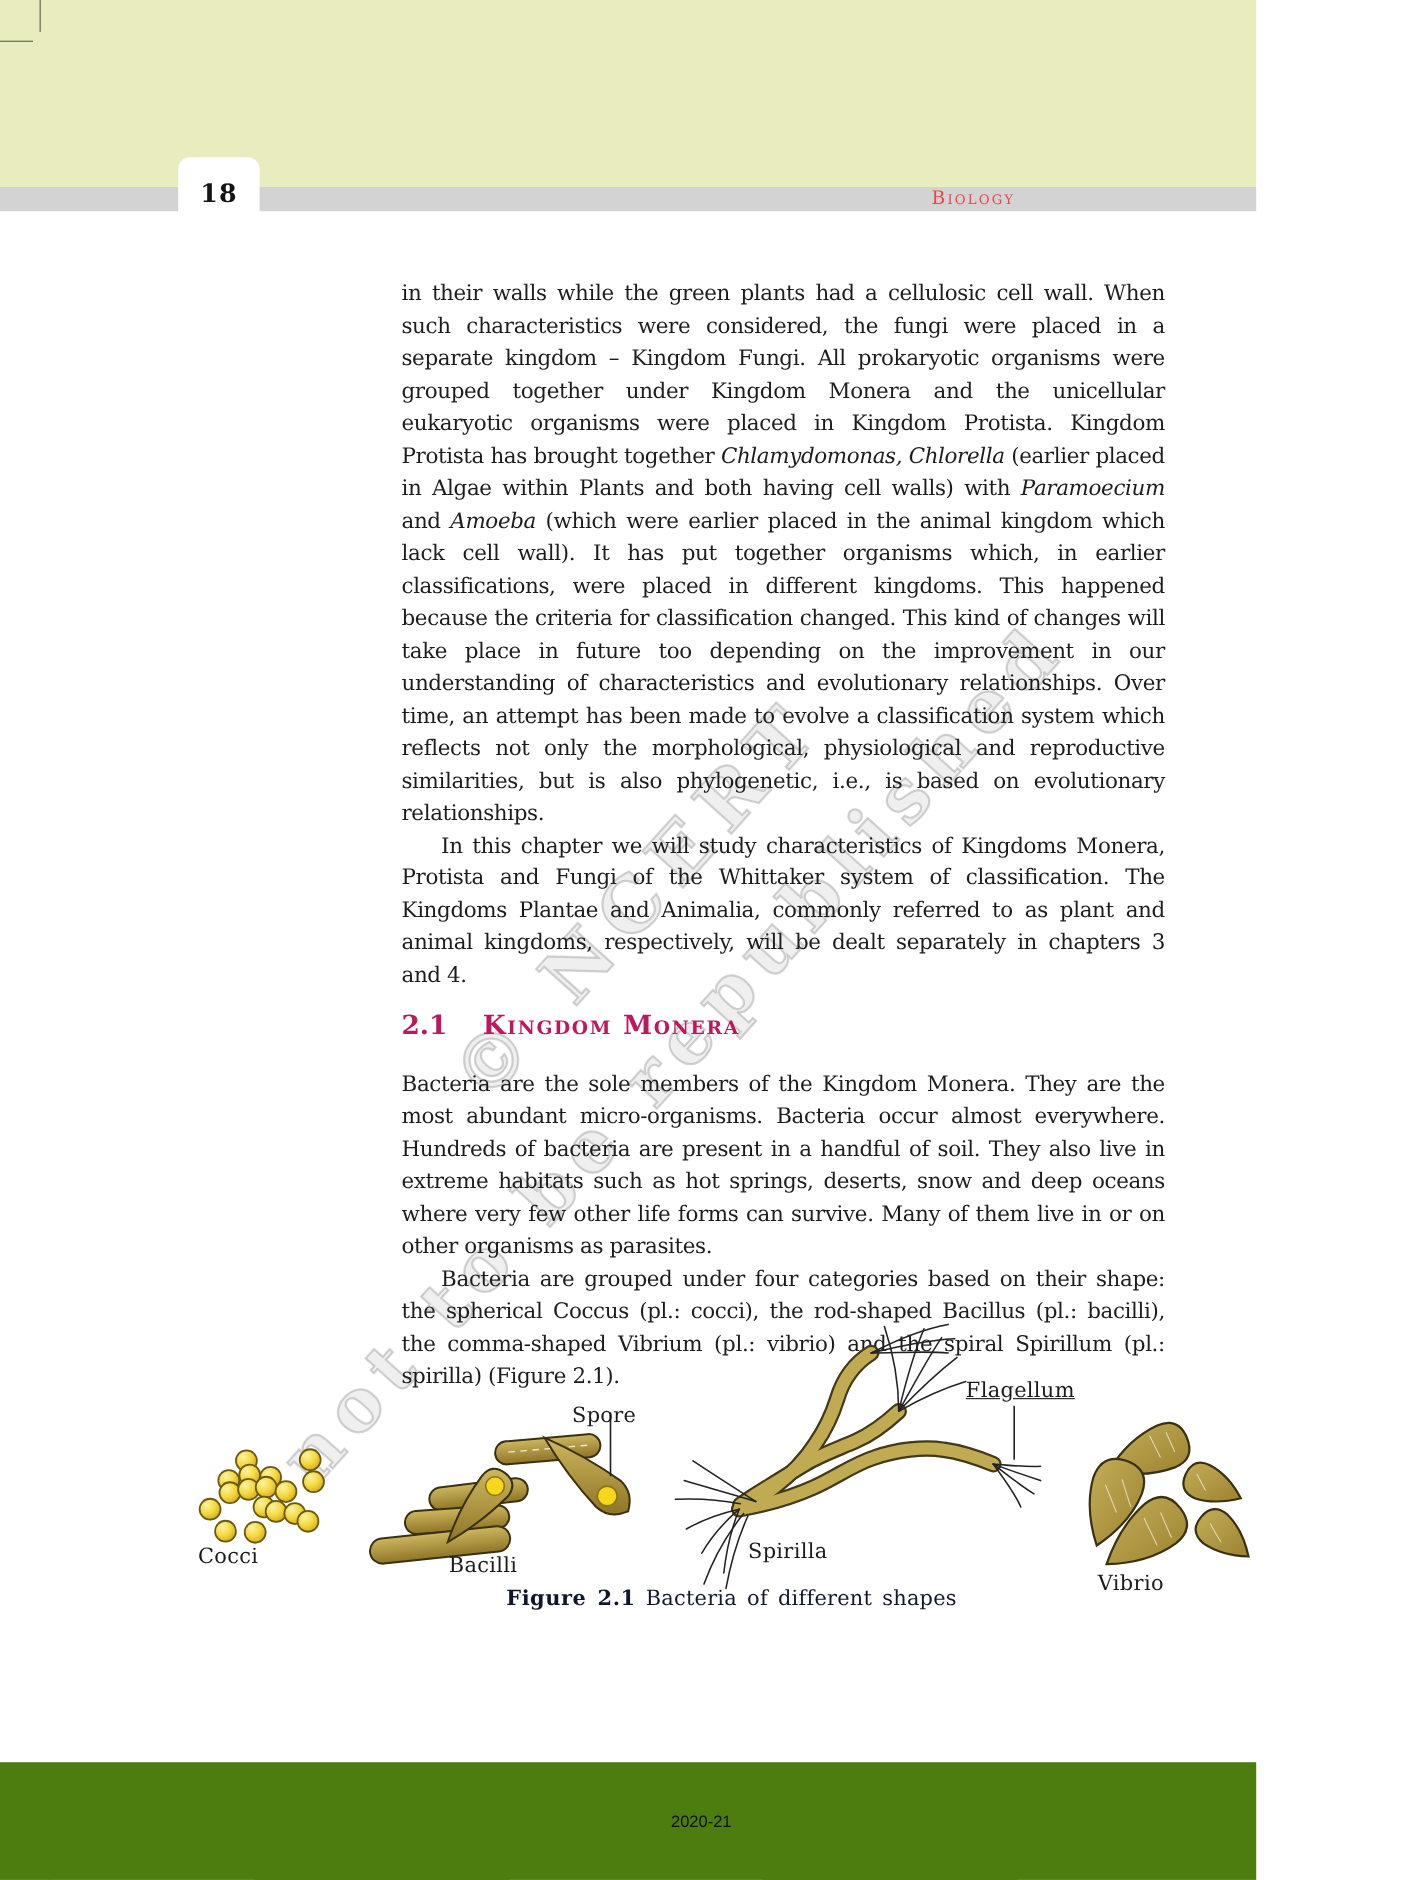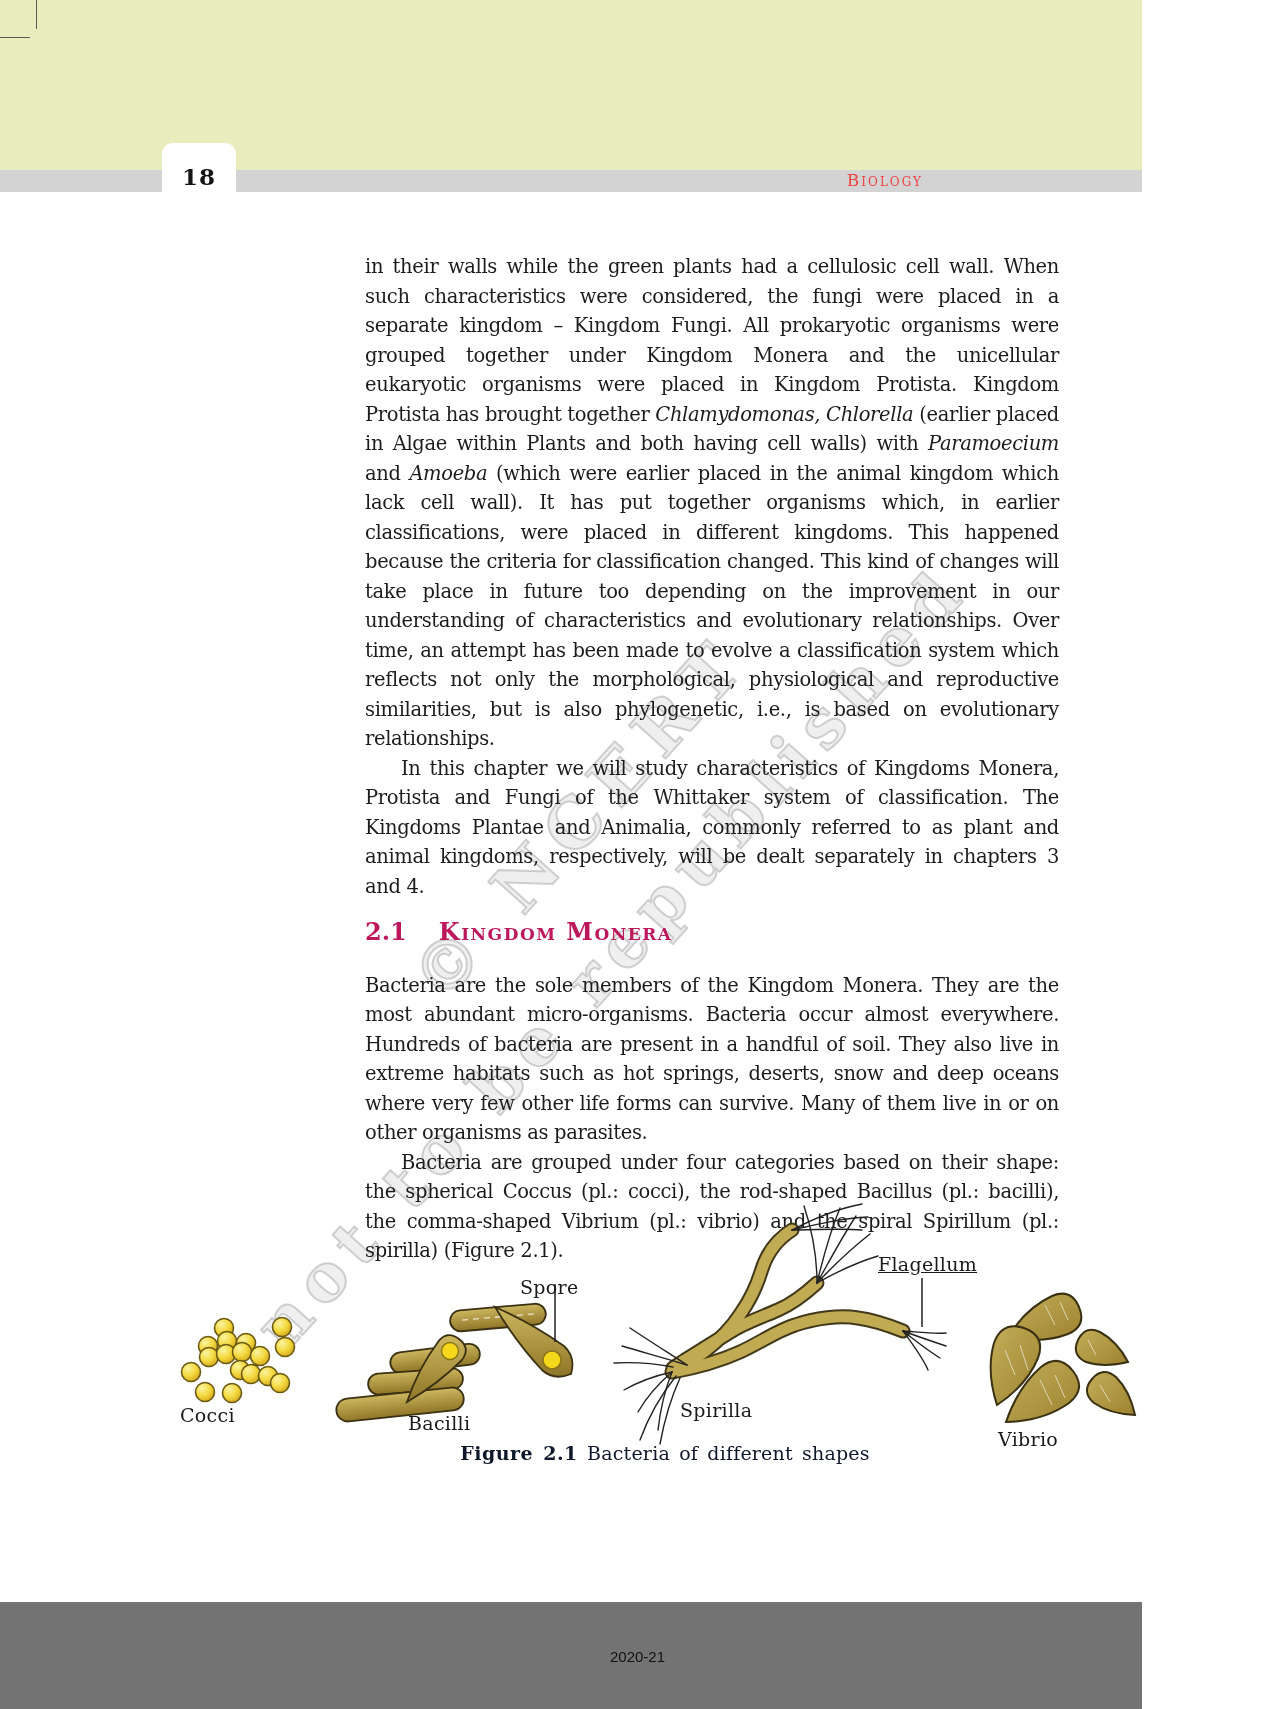--- a/index.html
+++ b/index.html
@@ -41,21 +41,21 @@
   .lbl-spore{left:520px;top:1256px;margin-top:20px;}
   .lbl-flagellum{left:878px;top:1253px;text-decoration:underline;}
   .lbl-cocci{left:180px;top:1404px;}
   .lbl-bacilli{left:408px;top:1412px;}
   .lbl-spirilla{left:680px;top:1399px;}
   .lbl-vibrio{left:998px;top:1428px;}
   .caption{position:absolute;left:420px;top:1442px;width:490px;text-align:center;z-index:2;
            font-size:19px;letter-spacing:0.2px;word-spacing:3px;color:#0f172a;}
   .caption b{letter-spacing:0.5px;}
   
-  .band-bottom{position:absolute;left:0;top:1602px;width:1275px;height:107px;background:#737373;}
+  .band-bottom{position:absolute;left:0;top:1602px;width:1275px;height:107px;background:#4d7c0f;}
   .footer-year{position:absolute;left:0;top:46px;width:1275px;text-align:center;
                font-family:"Liberation Sans",sans-serif;font-size:15px;color:#111;}
 </style>
 </head>
 <body>
 
 <div class="page">
 
   <div class="band-top"></div>
   <div class="gray-bar"></div>

